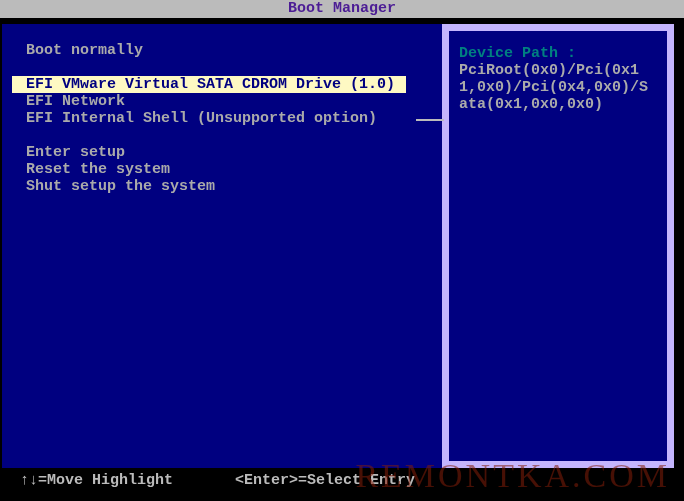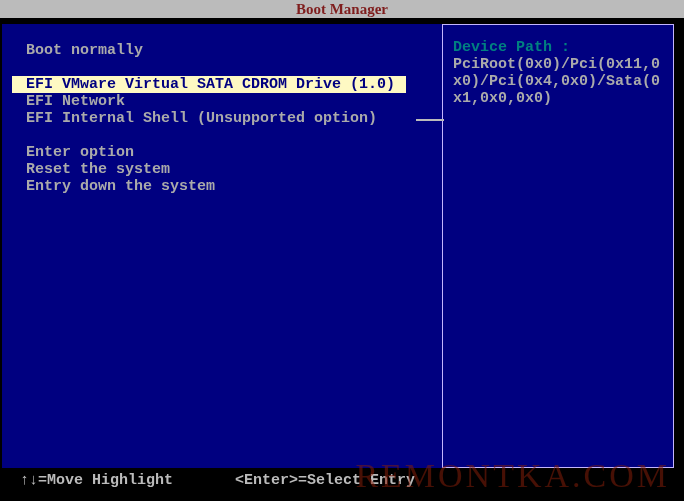--- a/index.html
+++ b/index.html
@@ -14,45 +14,44 @@
       font-family: 'Courier New', monospace;
       font-size: 15px;
       font-weight: bold;
       color: #aaaaaa;
       overflow: hidden;
       position: relative;
     }
     .title-bar {
       width: 100%;
       background: #bbbbbb;
-      color: #7f1d1d;
+      color: #4c1d95;
       text-align: center;
       padding: 1px 0;
       height: 18px;
       line-height: 16px;
-      font-family: Liberation Serif, serif;
     }
     .main-area {
       display: flex;
       width: 672px;
       height: 444px;
       margin: 6px 6px 0 2px;
       background: #000080;
       justify-content: flex-end;
     }
     .left-panel {
       width: 430px;
       height: 444px;
       position: relative;
       padding: 18px 14px;
     }
     .right-panel {
       width: 232px;
       height: 444px;
-      border: 1px solid #c4b5fd;
+      border: 7px solid #c4b5fd;
       padding: 14px 10px;
       color: #008080;
     }
     .menu-item {
       color: #aaaaaa;
       padding: 0;
       margin: 0;
       line-height: 17px;
       white-space: nowrap;
       cursor: pointer;
@@ -114,23 +113,23 @@
 <div class="title-bar">Boot Manager</div>
 
 <div class="main-area">
   <div class="left-panel">
     <div class="menu-item">Boot normally</div>
     <div class="spacer"></div>
     <div class="menu-item selected">EFI VMware Virtual SATA CDROM Drive (1.0)</div>
     <div class="menu-item">EFI Network</div>
     <div class="menu-item">EFI Internal Shell (Unsupported option)</div>
     <div class="spacer"></div>
-    <div class="menu-item">Enter option</div>
+    <div class="menu-item">Enter setup</div>
     <div class="menu-item">Reset the system</div>
-    <div class="menu-item">Entry down the system</div>
+    <div class="menu-item">Shut setup the system</div>
   </div>
 
   <div class="connector"></div>
 
   <div class="right-panel">
     <div class="device-label">Device Path :</div>
     <div class="device-path">PciRoot(0x0)/Pci(0x11,0x0)/Pci(0x4,0x0)/Sata(0x1,0x0,0x0)</div>
   </div>
 </div>
 

